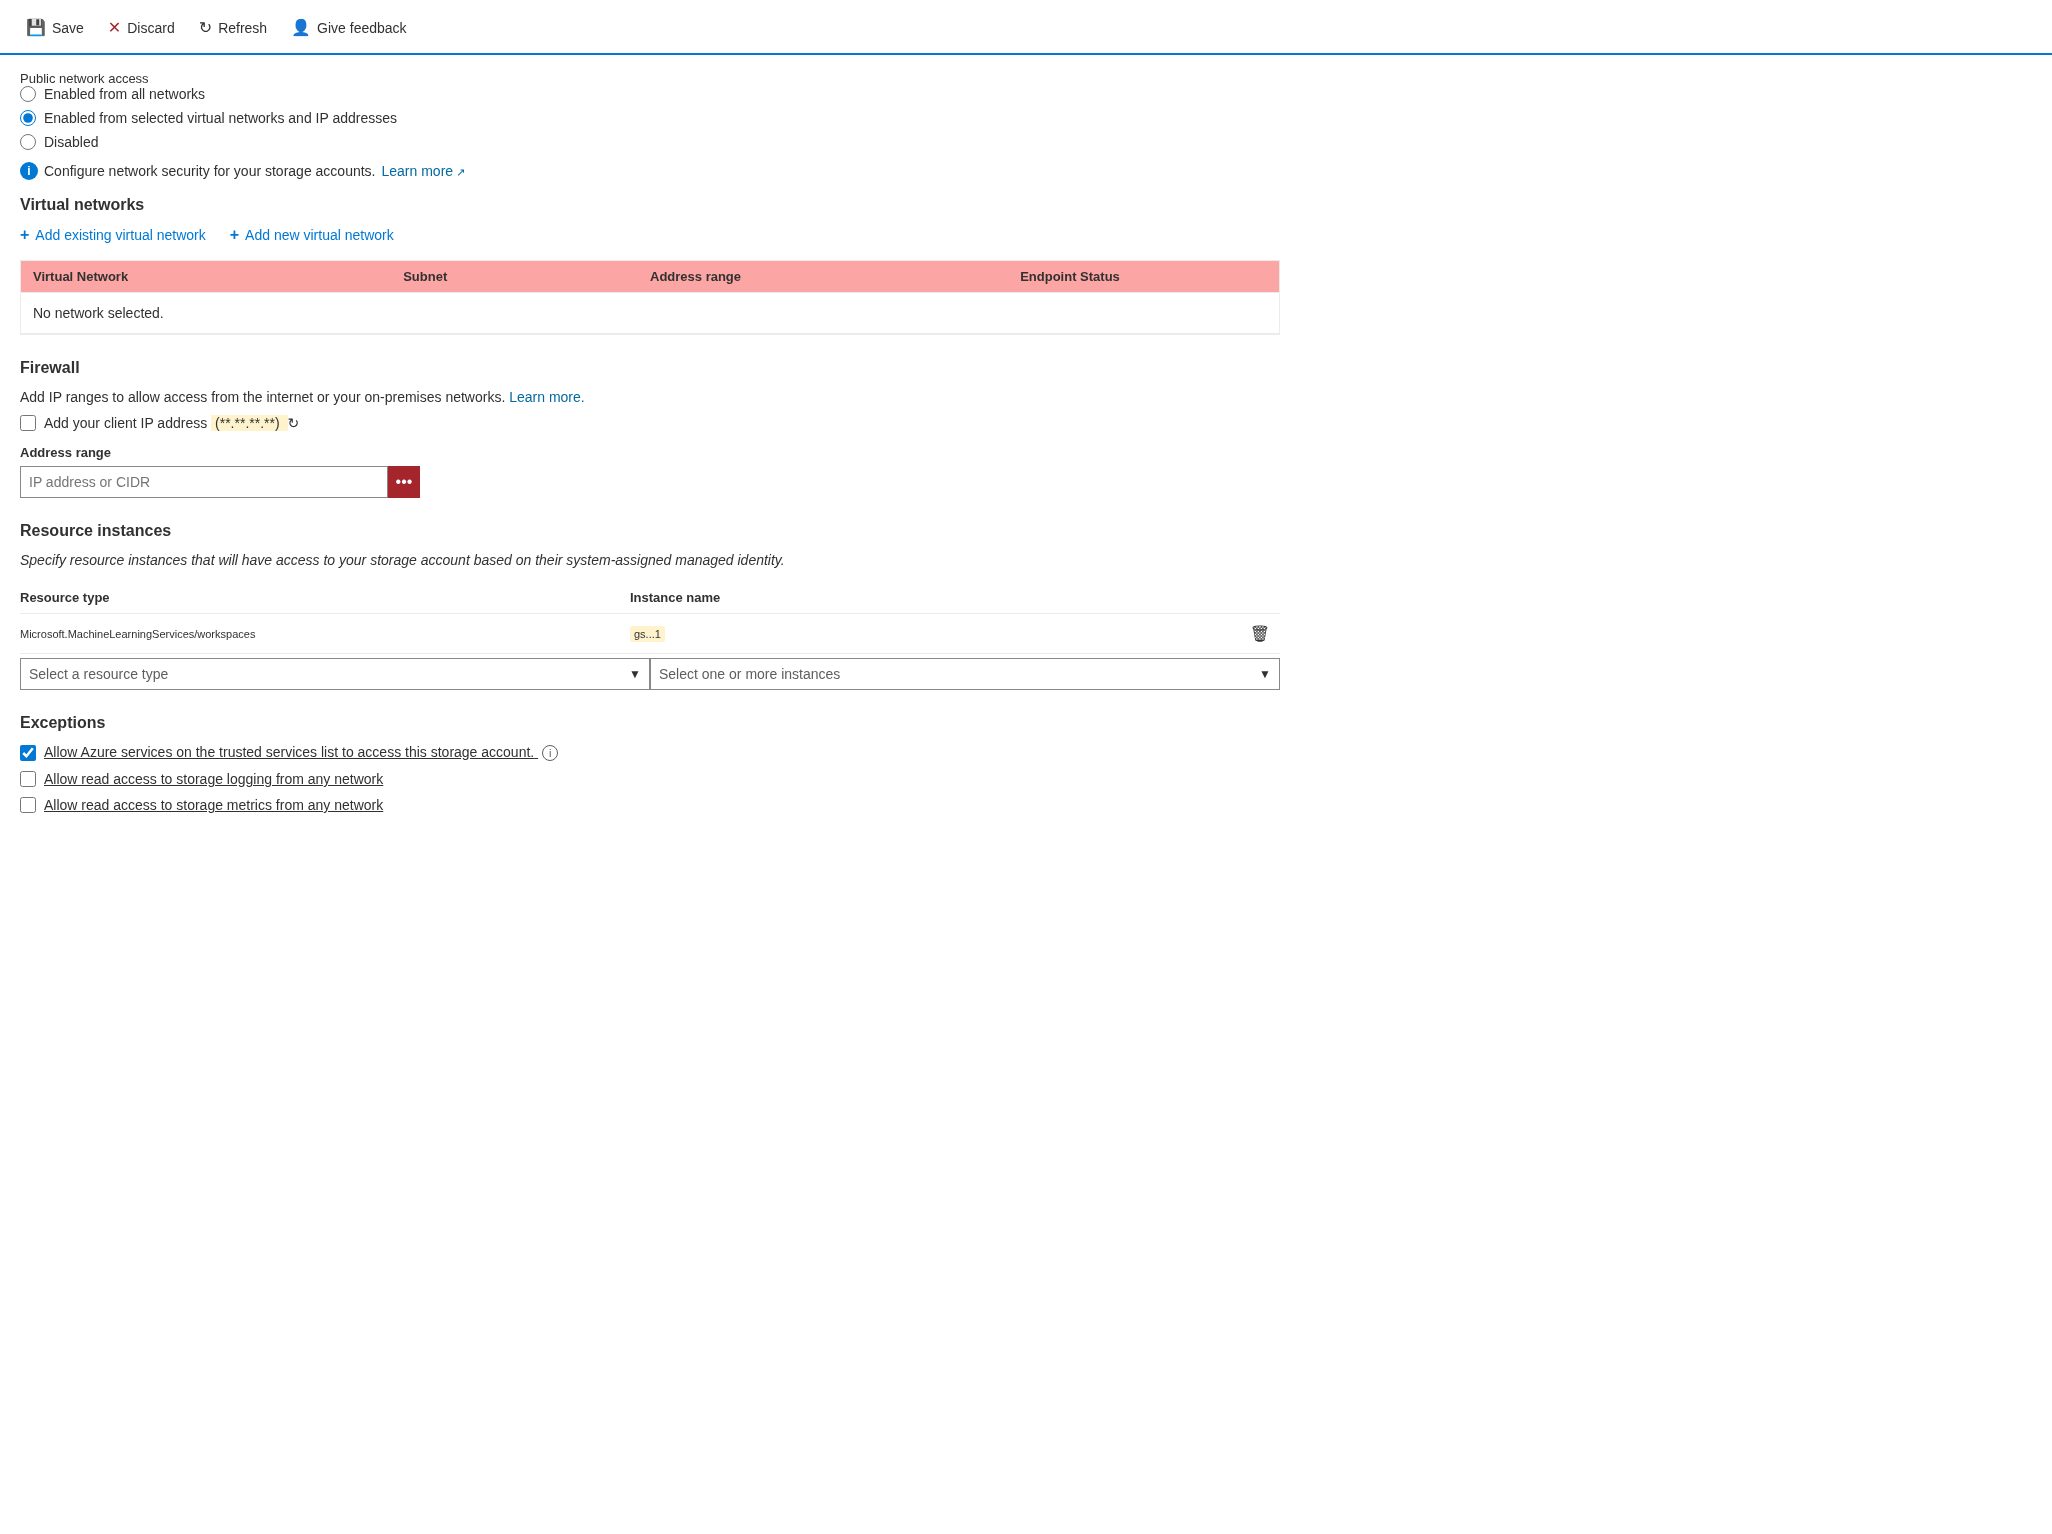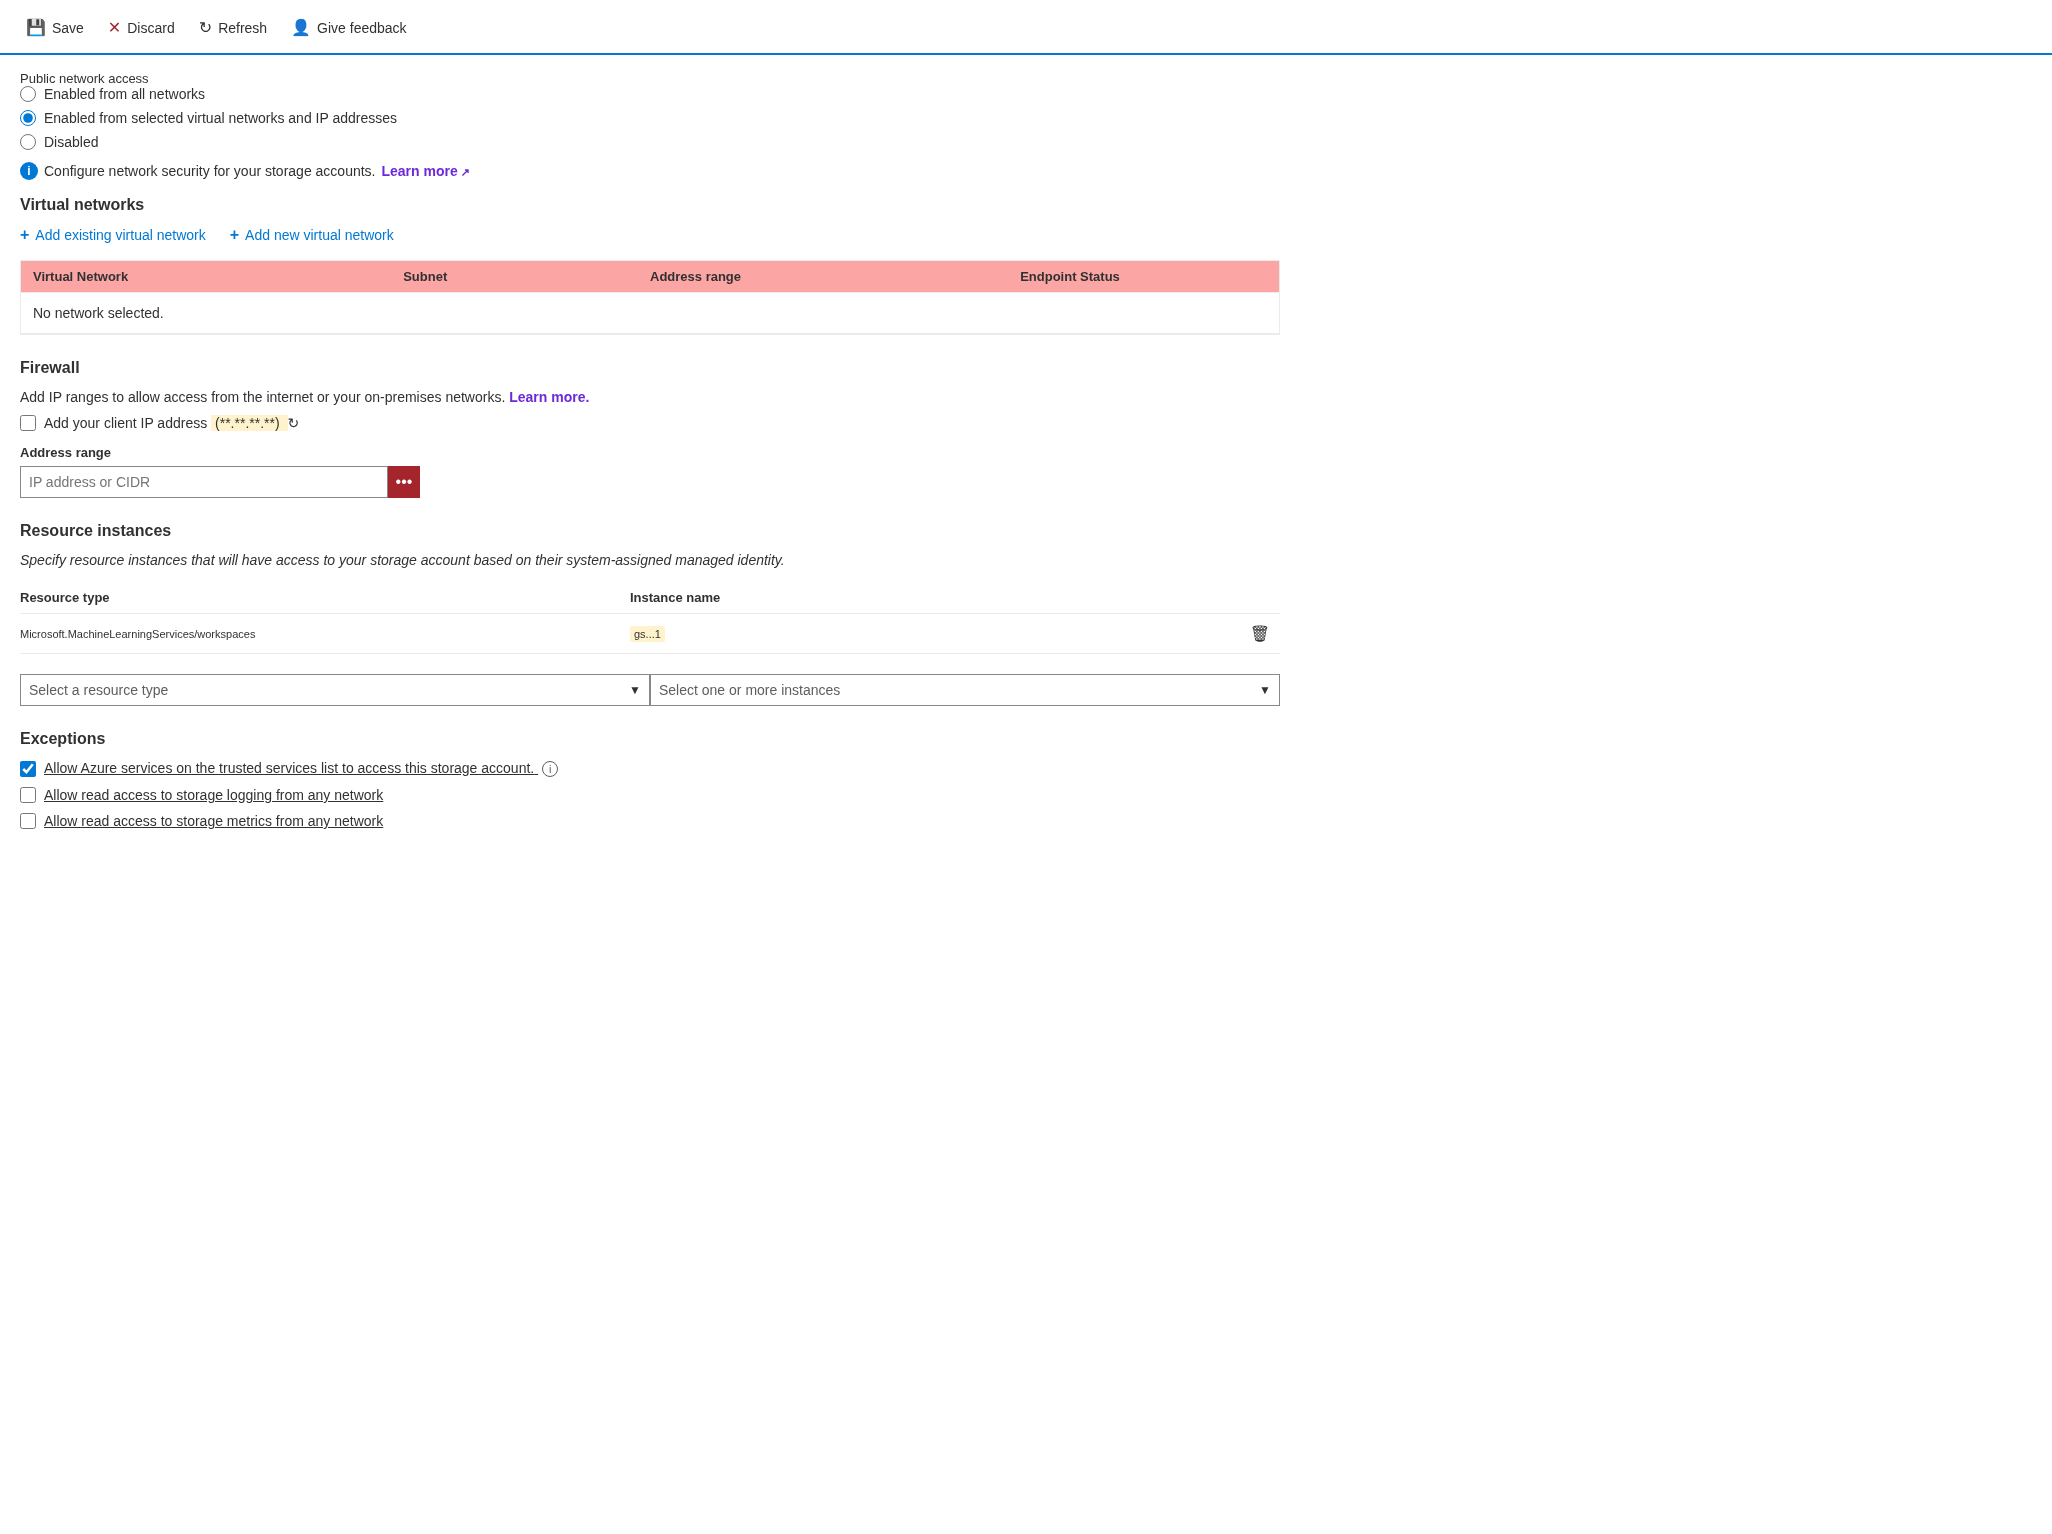--- a/index.html
+++ b/index.html
@@ -76,24 +76,23 @@
       background: #0078d4;
       color: white;
       display: flex;
       align-items: center;
       justify-content: center;
       font-size: 12px;
       font-weight: bold;
       flex-shrink: 0;
     }
     .link {
-      color: #6d28d9;
+      color: #0369a1;
       text-decoration: none;
       cursor: pointer;
-      font-weight: bold;
     }
     .link-ext::after {
       content: ' ↗';
       font-size: 11px;
     }
 
     .section-title {
       font-size: 16px;
       font-weight: 600;
       margin-bottom: 12px;
@@ -235,21 +234,21 @@
       color: #323130;
       cursor: pointer;
       font-size: 16px;
       text-align: center;
     }
 
     .dropdown-row {
       display: grid;
       grid-template-columns: 1fr 1fr;
       gap: 0;
-      margin-top: 20px;
+      margin-top: 4px;
       border-radius: 13px;
     }
     .dropdown {
       height: 32px;
       border: 1px solid #8a8886;
       background: white;
       padding: 0 8px;
       font-size: 14px;
       display: flex;
       align-items: center;

